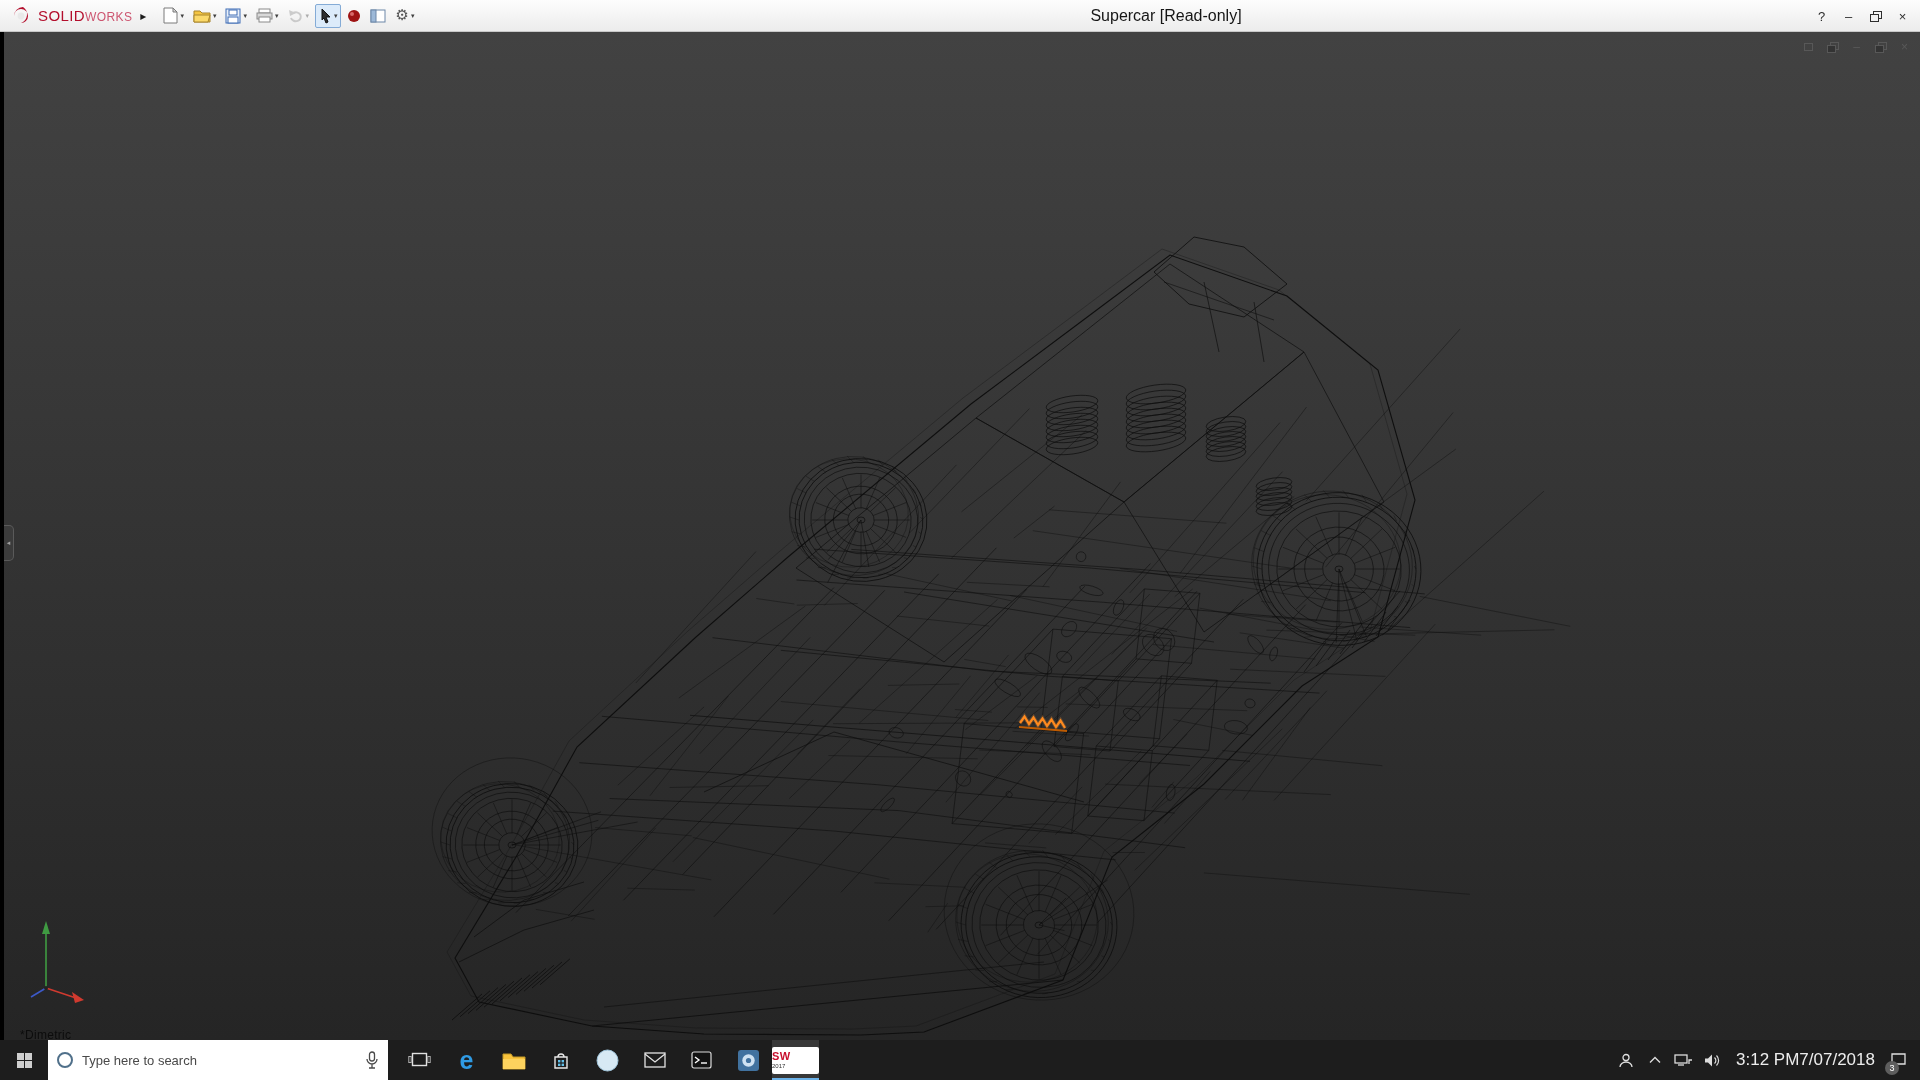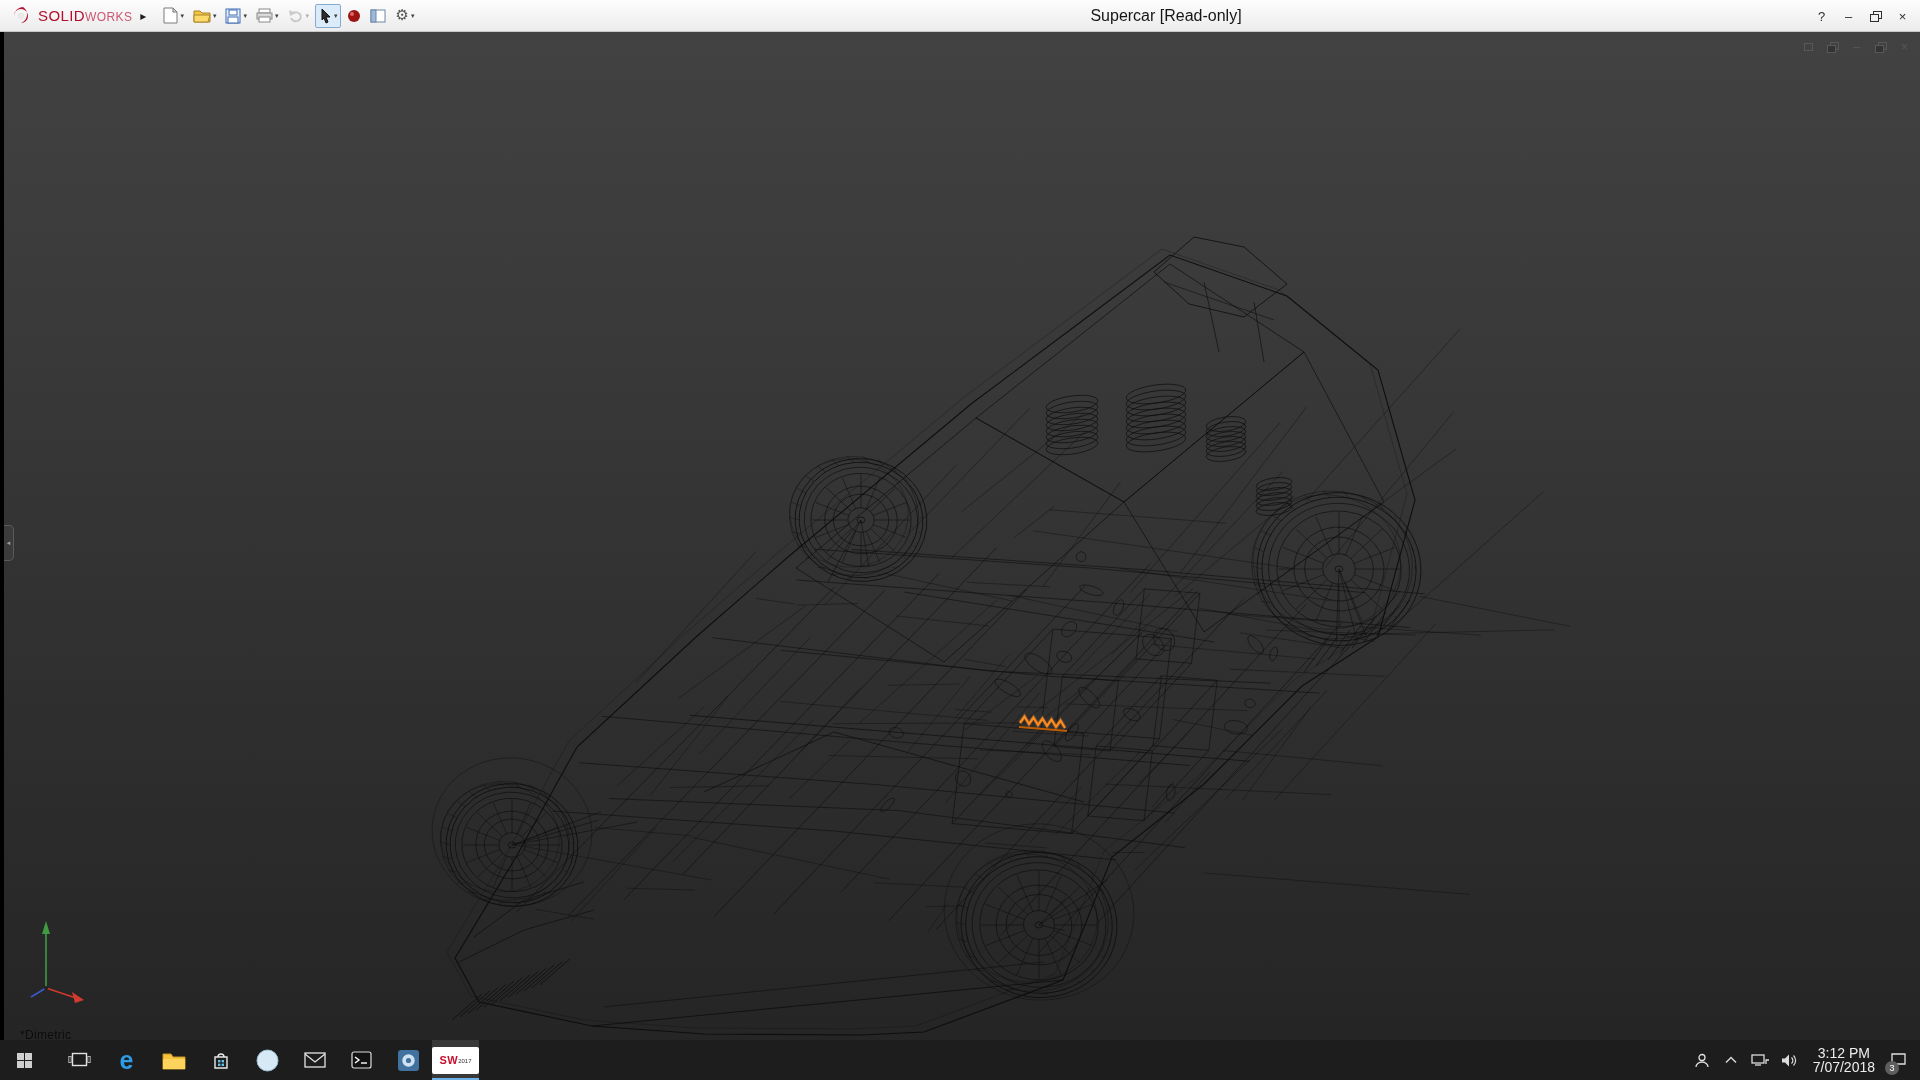--- a/index.html
+++ b/index.html
@@ -51,29 +51,29 @@
   .start{width:48px;display:flex;align-items:center;justify-content:center;cursor:pointer}
   .winlogo{display:grid;grid-template-columns:7px 7px;grid-template-rows:7px 7px;gap:1px}
   .winlogo div{background:#cfcfcf}
   .searchbox{width:340px;background:#ffffff;display:flex;align-items:center;gap:9px;
     padding:0 9px;cursor:text}
   .searchbox .ring{width:16px;height:16px;border:2px solid #50708a;border-radius:50%;flex:none}
   .searchbox .ph{font-size:13px;color:#494949;flex:1;white-space:nowrap}
   .tb-app{width:47px;display:flex;align-items:center;justify-content:center;cursor:pointer;position:relative}
   .tb-app.active{background:rgba(255,255,255,.12);box-shadow:inset 0 -2px 0 #6cb2e8}
   .edge-e{color:#2f9be4;font-size:25px;font-weight:bold;line-height:25px}
-  .swico{width:49px;height:27px;background:#fff;border-radius:2px;display:flex;flex-direction:row;
-    align-items:center;justify-content:center;line-height:1}
+  .swico{width:49px;height:27px;background:#fff;border-radius:2px;display:flex;flex-direction:column;
+    justify-content:center;line-height:1}
   .swtxt{color:#c8102e;font-weight:bold;font-size:11px;letter-spacing:.5px}
   .swyear{color:#333;font-size:6px;margin-top:1px}
   .tray{margin-left:auto;display:flex;align-items:center}
   .tray-ico{width:29px;height:40px;display:flex;align-items:center;justify-content:center;
     cursor:pointer;position:relative}
-  .clock{display:flex;flex-direction:column;justify-content:center;align-items:center;
-    padding:0 9px;color:#ededed;font-size:14px;line-height:14px;cursor:pointer;text-align:right}
+  .clock{display:flex;flex-direction:row;justify-content:center;align-items:center;
+    padding:0 9px;color:#ededed;font-size:17px;line-height:14px;cursor:pointer;text-align:right}
   .badge{position:absolute;left:1px;bottom:5px;min-width:14px;height:14px;border-radius:7px;
     background:#5e5e5e;color:#fff;font-size:9px;display:flex;align-items:center;
     justify-content:center;padding:0 3px}
   .show-desktop{width:7px;border-left:1px solid #3a3a3a;cursor:pointer}
 </style>
 </head>
 <body>
 
 <div id="titlebar">
   <div class="logo">
@@ -632,20 +632,28 @@
 <div id="taskbar">
   <div class="start">
     <span class="winlogo">
         <div></div>
         <div></div>
         <div></div>
         <div></div>
       </span>
   </div>
 
+  <div class="searchbox">
+    <span class="ring"></span>
+    <span class="ph">Type here to search</span>
+    <svg width="14" height="18">
+        <rect x="4.5" y="1" width="5" height="9" rx="2.5" fill="none" stroke="#4a4a4a" stroke-width="1.3"></rect>
+        <path d="M2 8 a5 5 0 0 0 10 0 M7 13 v4 M4 17 h6" fill="none" stroke="#4a4a4a" stroke-width="1.3"></path>
+      </svg>
+  </div>
 
   <div class="tb-app" style="margin-left:8px">
     <svg width="23" height="18">
         <rect x="4.5" y="2.5" width="14" height="12" fill="none" stroke="#e2e2e2" stroke-width="1.4"></rect>
         <rect x="0.8" y="5.5" width="2.4" height="6" fill="none" stroke="#b0b0b0"></rect>
         <rect x="19.8" y="5.5" width="2.4" height="6" fill="none" stroke="#b0b0b0"></rect>
       </svg>
   </div>
   <div class="tb-app">
     <span class="edge-e">e</span>

